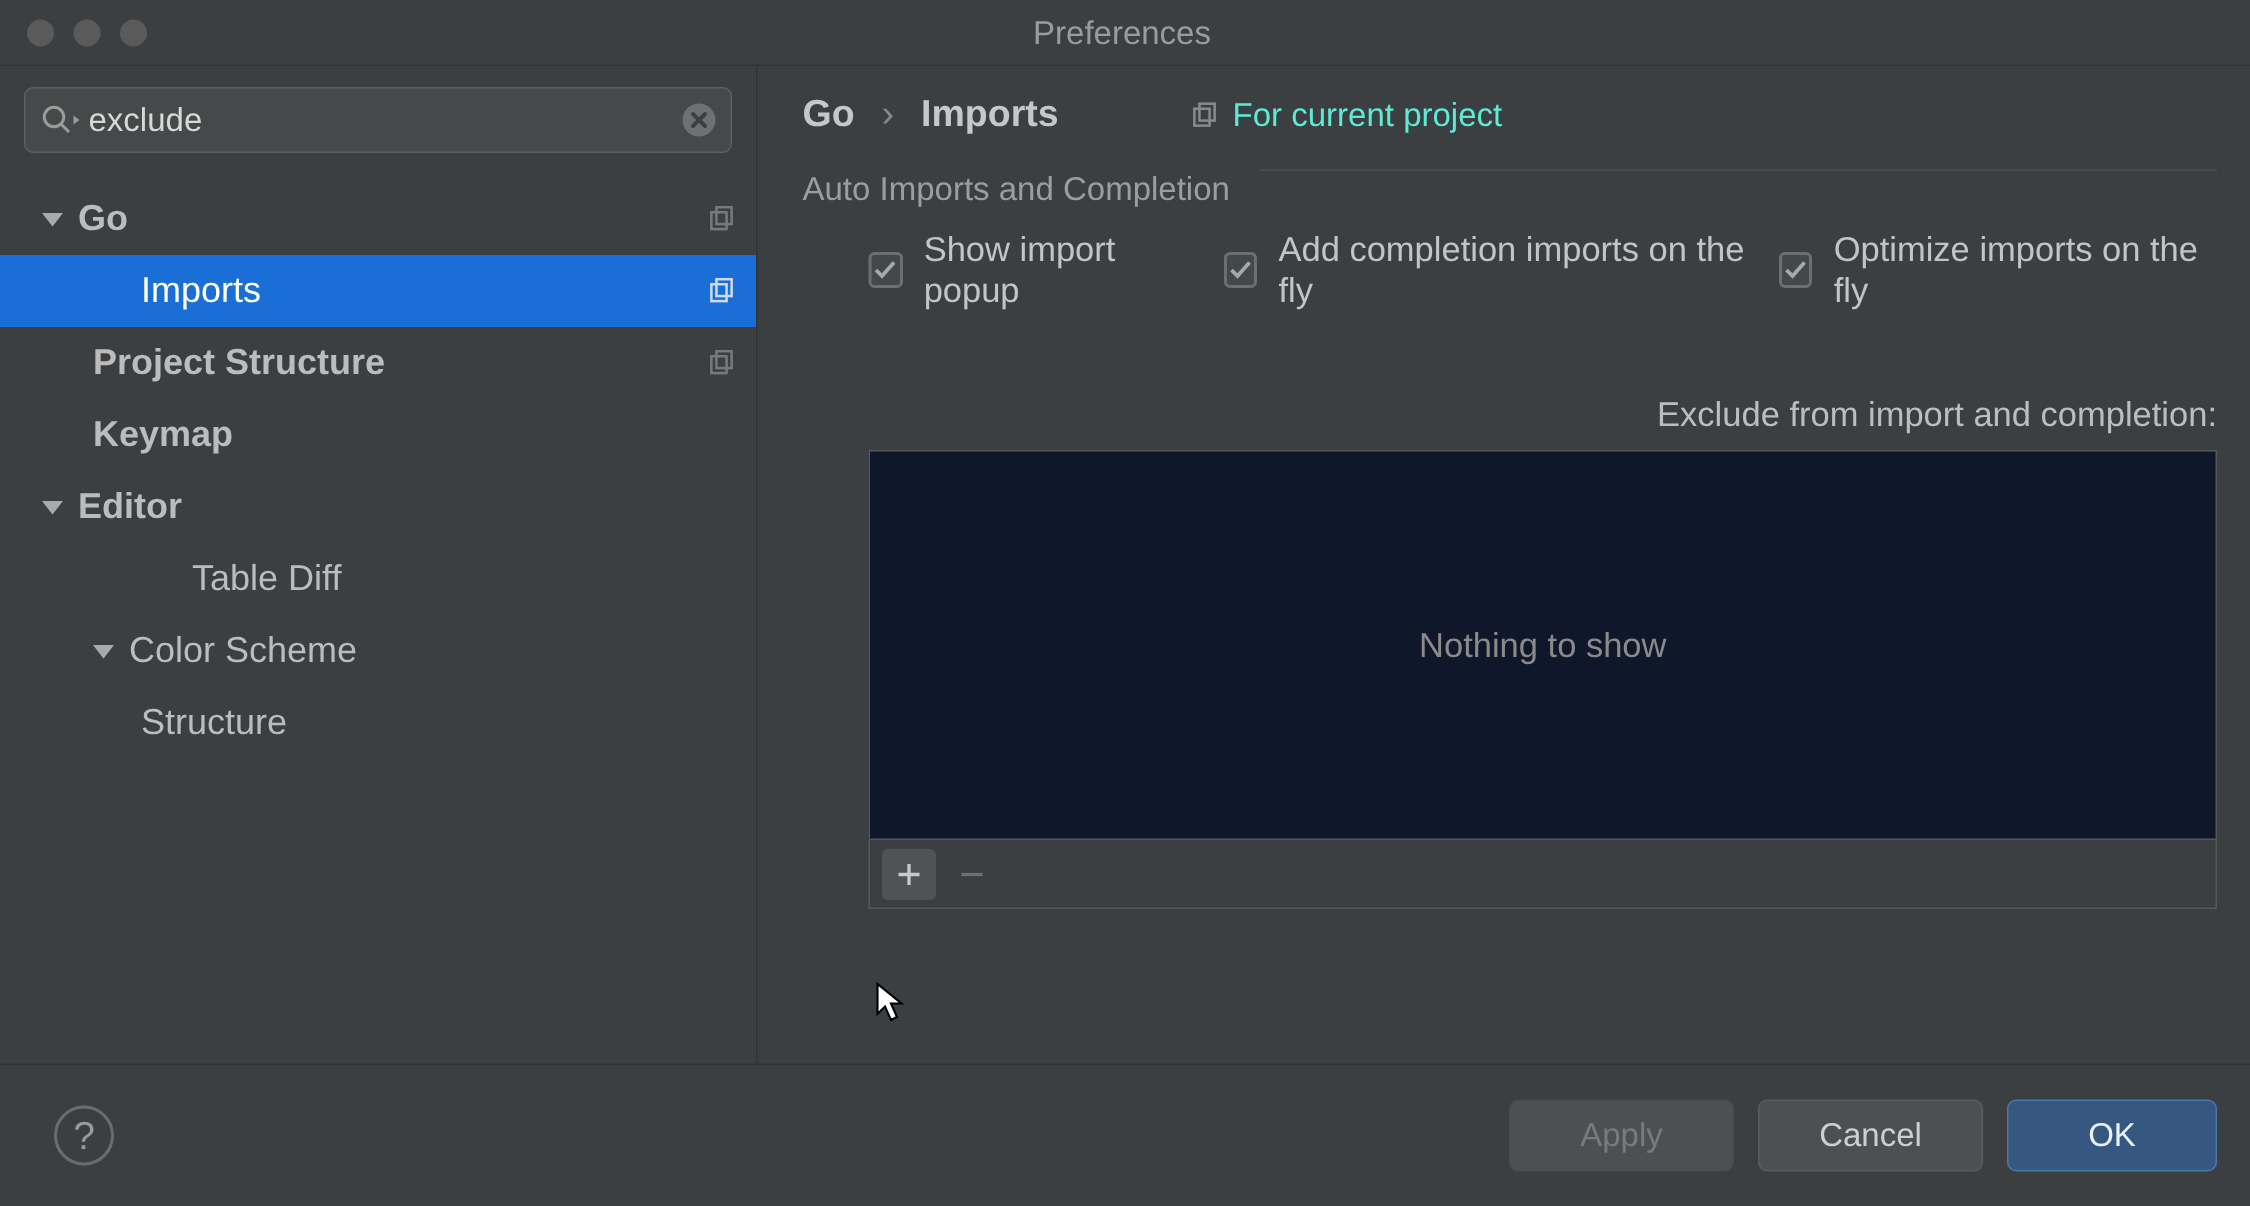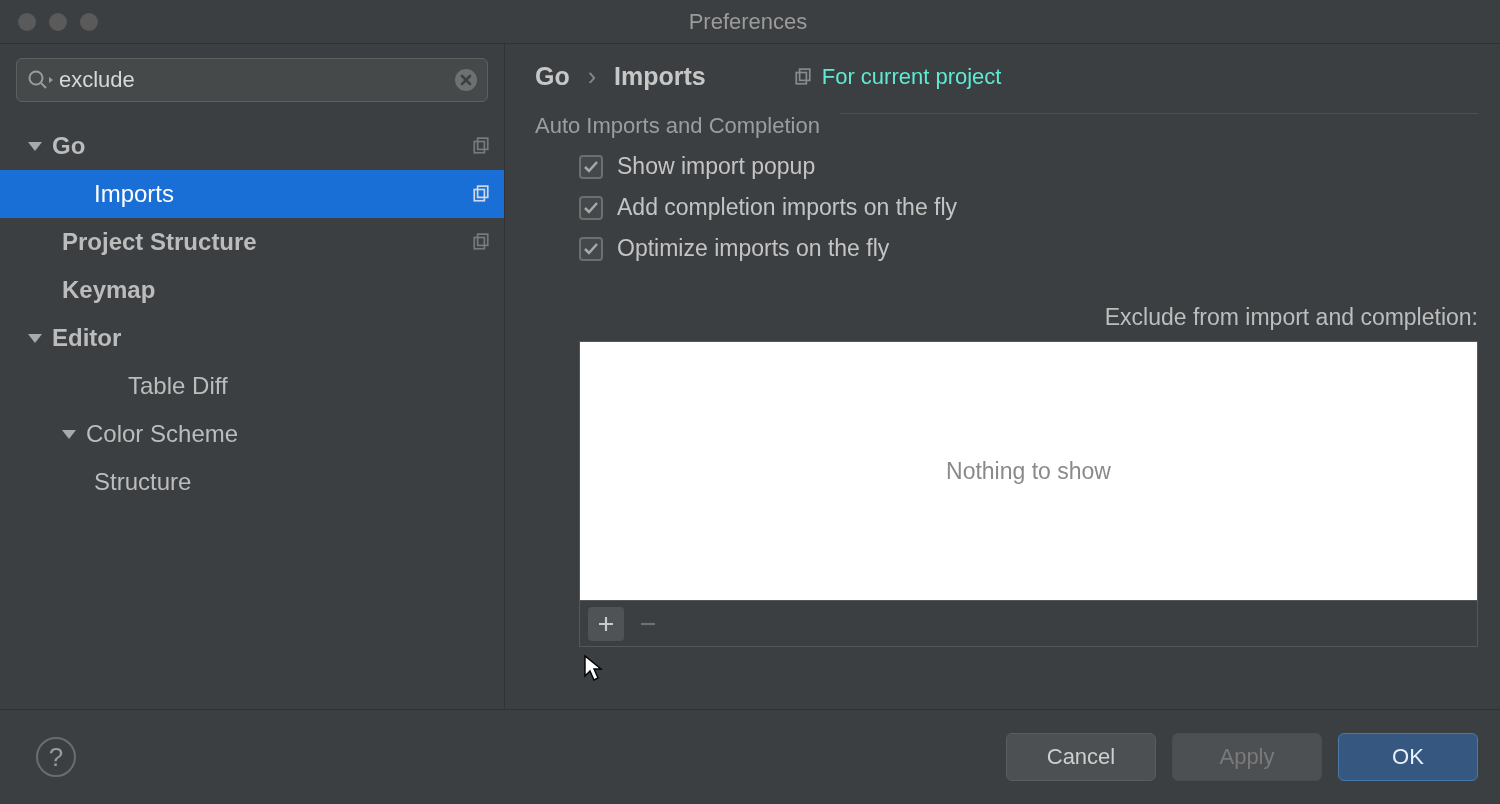--- a/index.html
+++ b/index.html
@@ -126,38 +126,38 @@
     color: #5eead4;
     margin-left: 70px;
   }
   .section-label {
     display: flex;
     gap: 20px;
     margin-bottom: 14px;
   }
   .section-label .txt { font-size: 22px; color: #9d9d9d; white-space: nowrap; }
   .section-label .line { flex:1; height:1px; background:#4d4f50; }
-  .checks { padding-left: 44px; display:flex; flex-direction:column; gap: 14px; margin-bottom: 32px; }
+  .checks { padding-left: 44px; display:flex; gap: 14px; margin-bottom: 46px; }
   .check-row { display:flex; align-items:center; gap: 14px; }
   .cb {
     width: 24px; height: 24px;
     border: 2px solid #6e6e6e;
     border-radius: 4px;
     background: #43494a;
     display:flex; align-items:center; justify-content:center;
     cursor:pointer;
   }
   .cb svg { width: 16px; height: 16px; }
   .check-row .cl { font-size: 23px; color: #c4c4c4; }
   .sub-label { font-size: 23px; color: #bdbdbd; margin: 10px 0 10px 44px; text-align: right; }
   .list-box {
     margin-left: 44px;
     border: 1px solid #555759;
     height: 260px;
-    background: #ffffff;
+    background: #0f172a;
     display:flex; align-items:center; justify-content:center;
     color: #8a8a8a;
     font-size: 23px;
     position: relative;
   }
   .list-toolbar {
     margin-left: 44px;
     border: 1px solid #555759;
     border-top: none;
     height: 46px;
@@ -349,25 +349,25 @@
       </div>
     </div>
   </div>
 </div>
 
 <div class="footer">
   <div class="help">
       <span>?</span>
     </div>
   <div class="footer-spacer"></div>
+  <div class="btn disabled">
+      <span>Apply</span>
+    </div>
   <div class="btn">
       <span>Cancel</span>
-    </div>
-  <div class="btn disabled">
-      <span>Apply</span>
     </div>
   <div class="btn primary">
       <span>OK</span>
     </div>
 </div>
 
 <svg class="cursor" width="24" height="30" viewBox="0 0 24 30">
   <path d="M3 2 L3 22 L8 17 L12 26 L16 24 L12 15 L19 15 Z" fill="#ffffff" stroke="#000" stroke-width="1.4"></path>
 </svg>
 

